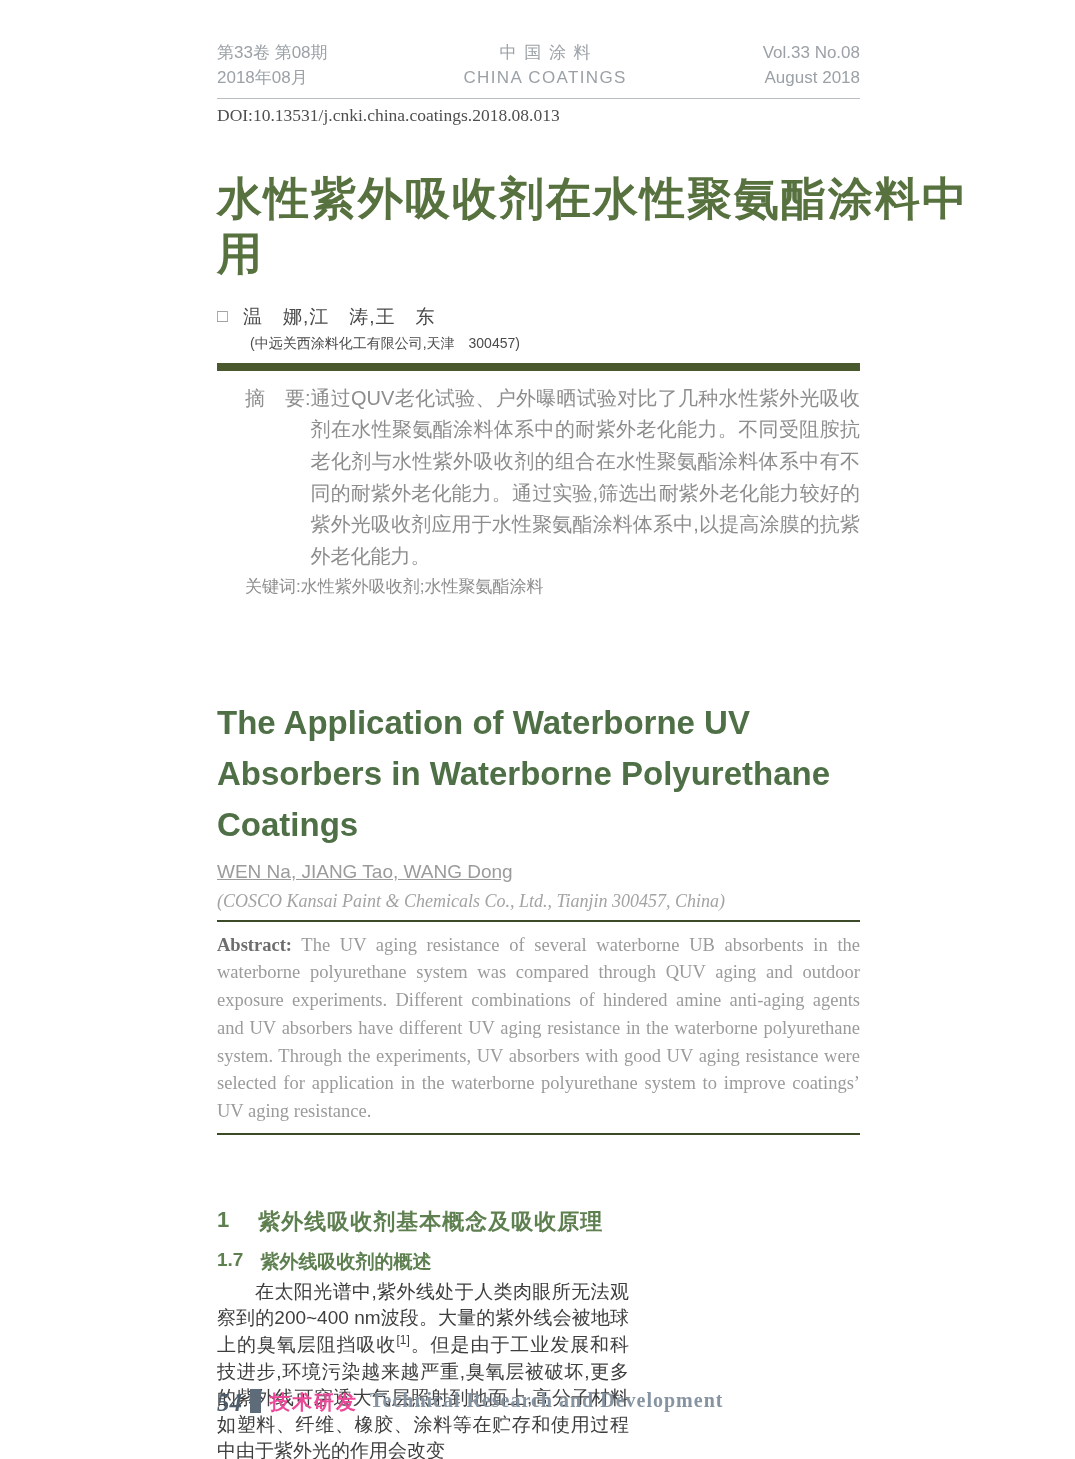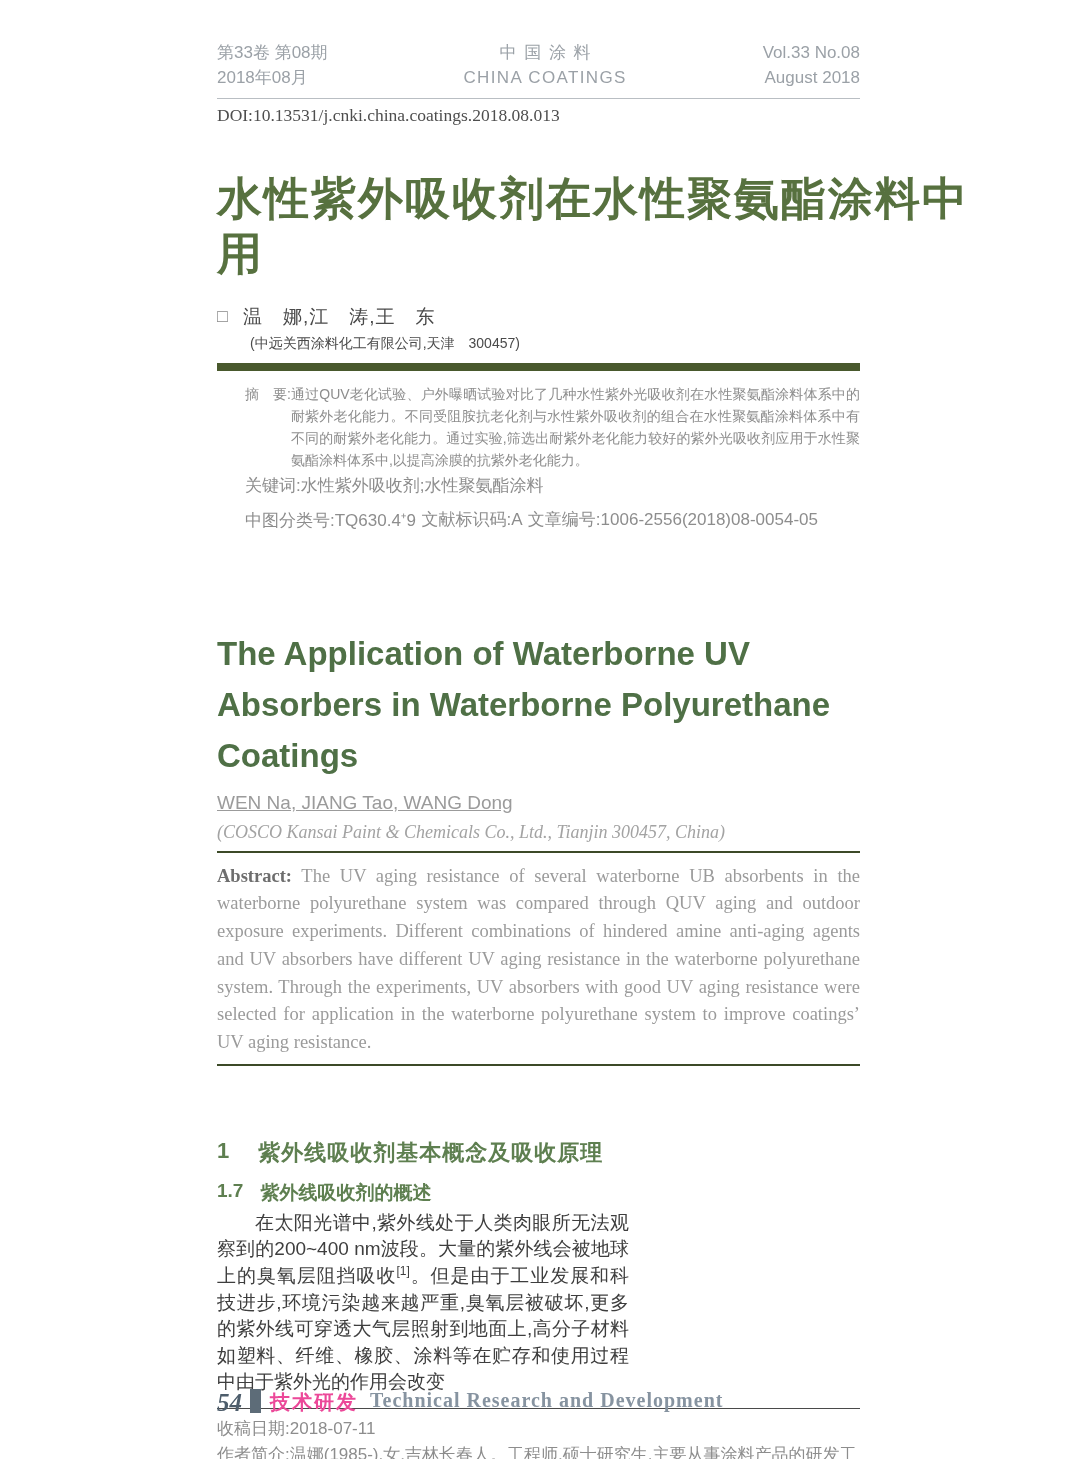--- a/index.html
+++ b/index.html
@@ -40,21 +40,21 @@
   }
   .author-marker { color:#8a8a8a; margin-right:14px; font-size:18px; }
   .affiliation-cn {
     margin-top:5px; padding-left:33px;
     font-size:14px; color:#4a4a4a;
   }
   .divider-bar { margin-top:10px; height:8px; background:#49592d; }
   
   .abstract-cn {
     display:flex; margin-top:12px; padding-left:28px;
-    font-size:14px; color:#8d8d8d; line-height:1.58;
+    font-size:20px; color:#8d8d8d; line-height:1.58;
   }
   .abstract-cn .meta-label { white-space:nowrap; }
   .abstract-cn .meta-text { flex:1; text-align:justify; }
   .keywords-cn {
     margin-top:2px; padding-left:28px;
     font-size:17px; color:#8d8d8d; line-height:1.58;
   }
   .class-row {
     margin-top:8px; padding:0 42px 0 28px;
     display:flex; justify-content:space-between;
@@ -153,25 +153,20 @@
   </div>
   <div class="affiliation-cn">(中远关西涂料化工有限公司,天津　300457)</div>
 
   <div class="divider-bar"></div>
 
   <div class="abstract-cn">
     <span class="meta-label">摘　要:</span>
     <span class="meta-text">通过QUV老化试验、户外曝晒试验对比了几种水性紫外光吸收剂在水性聚氨酯涂料体系中的耐紫外老化能力。不同受阻胺抗老化剂与水性紫外吸收剂的组合在水性聚氨酯涂料体系中有不同的耐紫外老化能力。通过实验,筛选出耐紫外老化能力较好的紫外光吸收剂应用于水性聚氨酯涂料体系中,以提高涂膜的抗紫外老化能力。</span>
   </div>
   <div class="keywords-cn">关键词:水性紫外吸收剂;水性聚氨酯涂料</div>
-  <div class="class-row">
-    <span>中图分类号:TQ630.4⁺9</span>
-    <span>文献标识码:A</span>
-    <span>文章编号:1006-2556(2018)08-0054-05</span>
-  </div>
 
   <h2 class="title-en">The Application of Waterborne UV Absorbers in Waterborne Polyurethane Coatings</h2>
   <div class="authors-en">WEN Na, JIANG Tao, WANG Dong</div>
   <div class="affiliation-en">(COSCO Kansai Paint &amp; Chemicals Co., Ltd., Tianjin 300457, China)</div>
   <div class="rule-dark"></div>
 
   <p class="abstract-en">
     <span class="label-bold">Abstract:</span><span> The UV aging resistance of several waterborne UB absorbents in the waterborne polyurethane system was compared through QUV aging and outdoor exposure experiments. Different combinations of hindered amine anti-aging agents and UV absorbers have different UV aging resistance in the waterborne polyurethane system. Through the experiments, UV absorbers with good UV aging resistance were selected for application in the waterborne polyurethane system to improve coatings’ UV aging resistance.</span>
   </p>
   <div class="rule-dark-2"></div>

